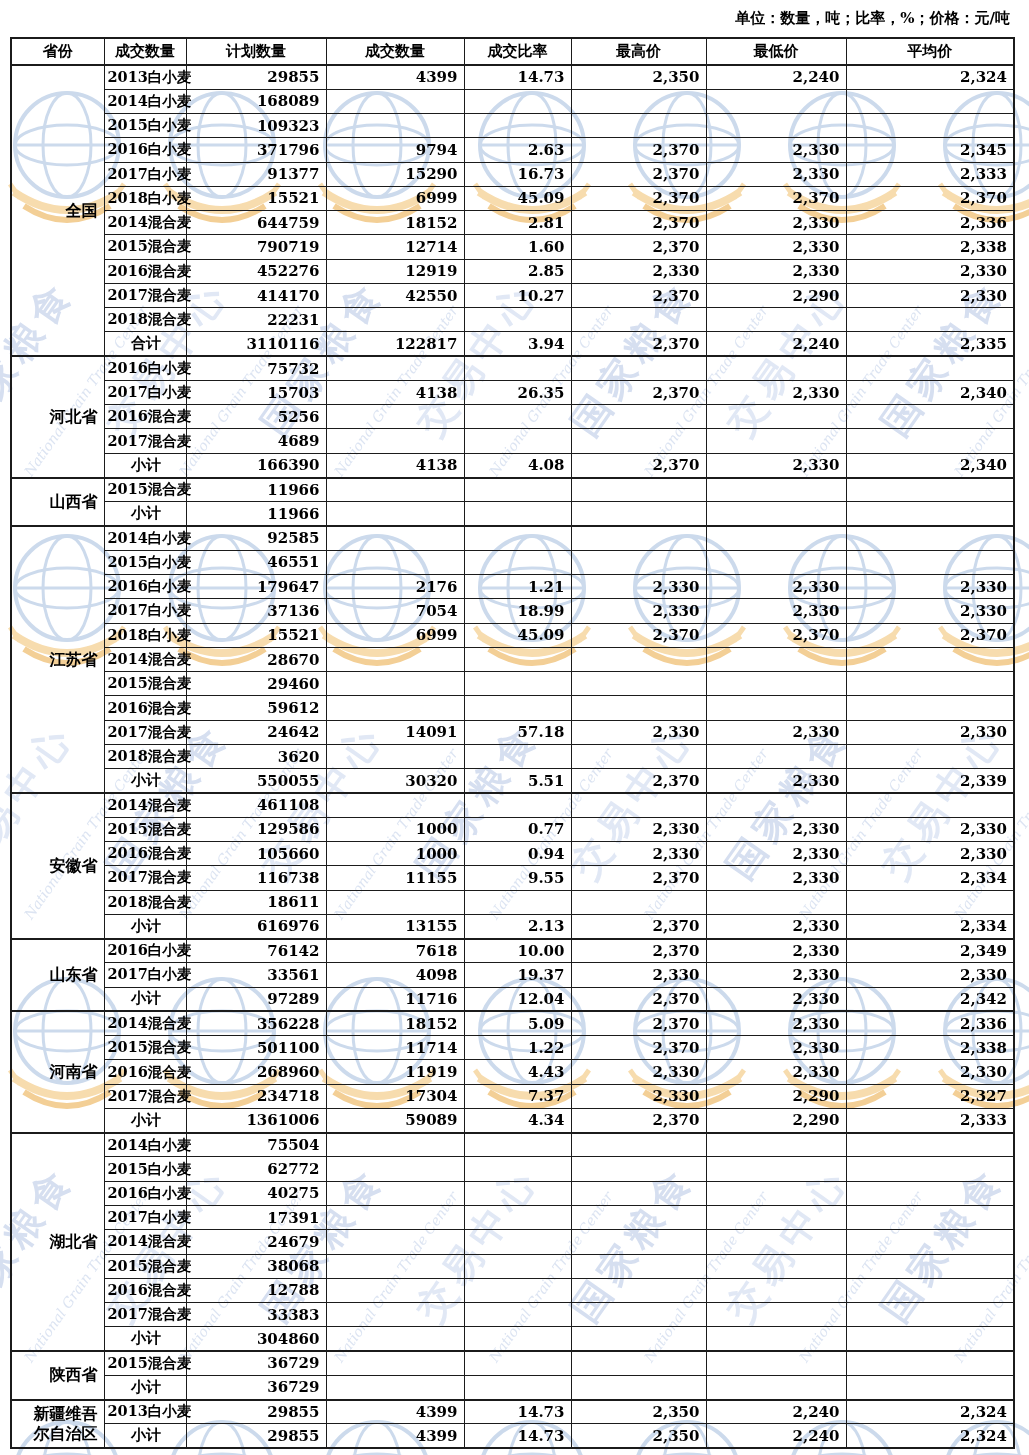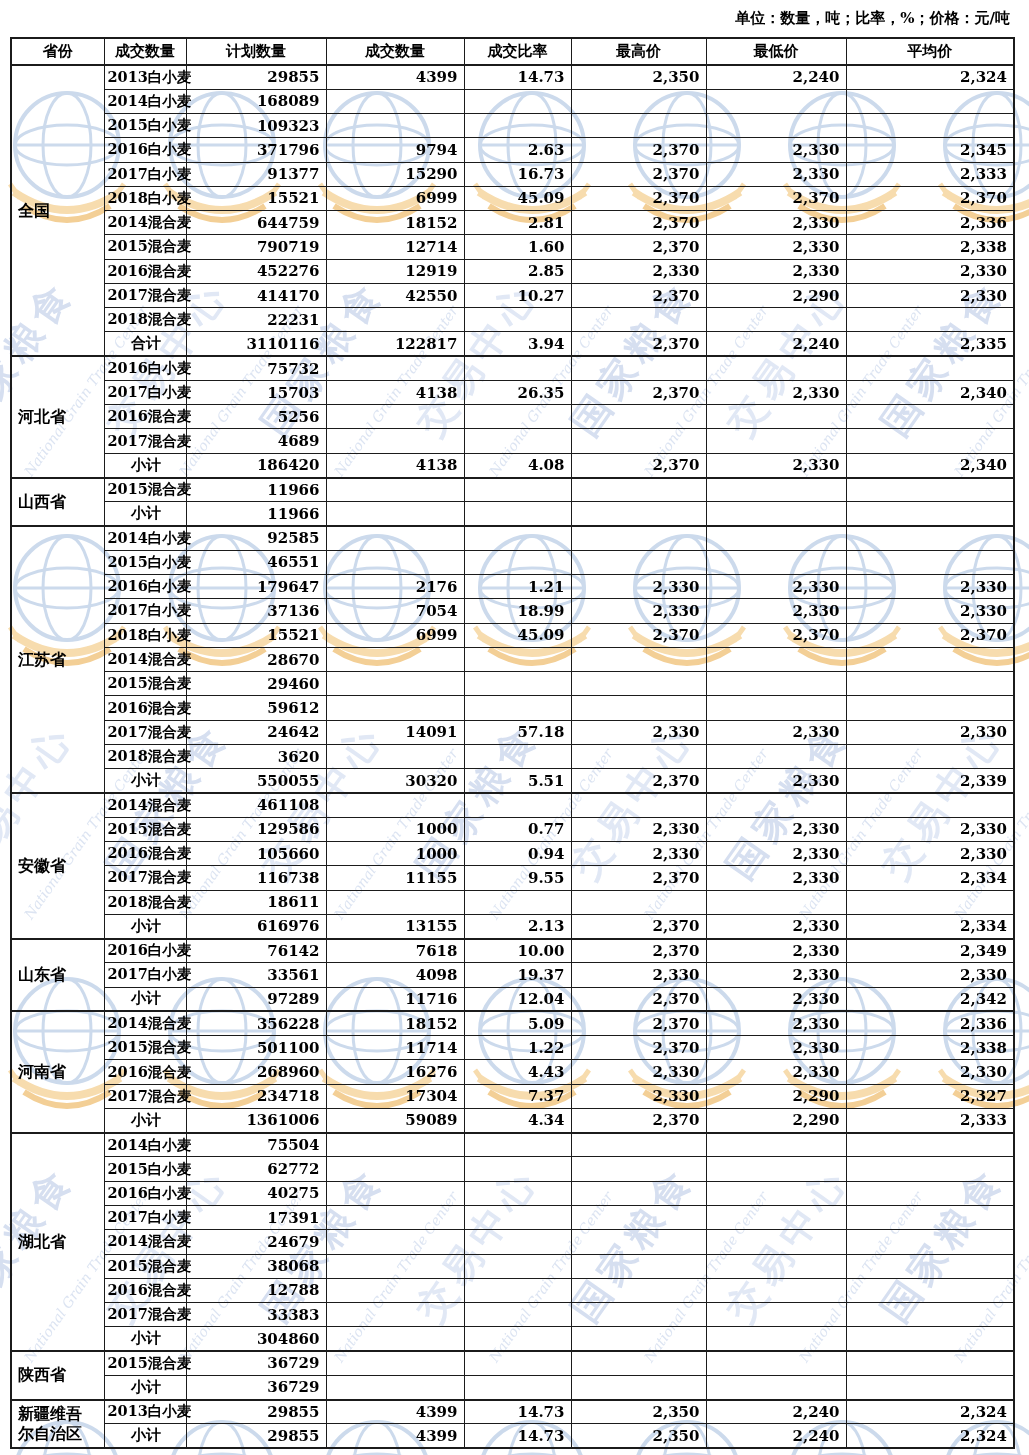--- a/index.html
+++ b/index.html
@@ -45,21 +45,21 @@
     padding:0 6px;
     font-size:15px;font-weight:bold;
     vertical-align:middle;
     white-space:nowrap;
   }
   .grain-table thead tr{height:27px;}
   .grain-table tbody tr{height:24.27px;}
   .grain-table th{text-align:center;border-top:2px solid #1b1b1b;border-bottom:2px solid #1b1b1b;}
   .grain-table{border:2px solid #1b1b1b;padding-left:48px;}
   td.cell-province{
-    text-align:left;font-size:16px;
+    text-align:right;font-size:16px;
     white-space:normal;word-break:break-all;line-height:1.25;
   }
   td.cell-year{text-align:left;padding:0 1px 0 3px;font-size:14.5px;overflow:visible;}
   td.cell-year.subtotal{text-align:center;font-size:15px;}
   td.num{text-align:right;}
   tr.section-start td{border-top:2px solid #1b1b1b;}
 </style>
 </head>
 <body>
 
@@ -555,21 +555,21 @@
         <td class="cell-year">2017混合麦</td>
         <td class="num">4689</td>
         <td class="num"></td>
         <td class="num"></td>
         <td class="num"></td>
         <td class="num"></td>
         <td class="num"></td>
       </tr>
       <tr>
         <td class="cell-year subtotal">小计</td>
-        <td class="num">186420</td>
+        <td class="num">166390</td>
         <td class="num">4138</td>
         <td class="num">4.08</td>
         <td class="num">2,370</td>
         <td class="num">2,330</td>
         <td class="num">2,340</td>
       </tr>
       <tr class="section-start">
         <td class="cell-province" rowspan="2">山西省</td>
         <td class="cell-year">2015混合麦</td>
         <td class="num">11966</td>
@@ -786,21 +786,21 @@
         <td class="num">501100</td>
         <td class="num">11714</td>
         <td class="num">1.22</td>
         <td class="num">2,370</td>
         <td class="num">2,330</td>
         <td class="num">2,338</td>
       </tr>
       <tr>
         <td class="cell-year">2016混合麦</td>
         <td class="num">268960</td>
-        <td class="num">16276</td>
+        <td class="num">11919</td>
         <td class="num">4.43</td>
         <td class="num">2,330</td>
         <td class="num">2,330</td>
         <td class="num">2,330</td>
       </tr>
       <tr>
         <td class="cell-year">2017混合麦</td>
         <td class="num">234718</td>
         <td class="num">17304</td>
         <td class="num">7.37</td>

